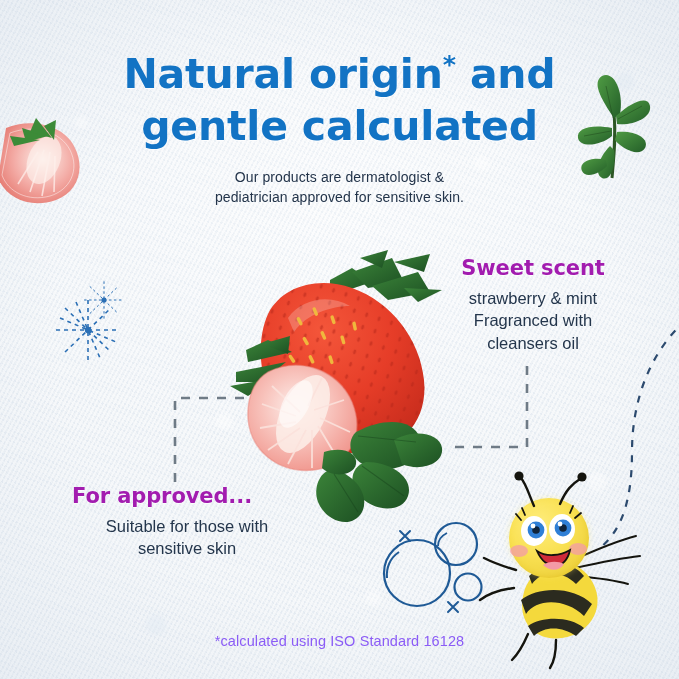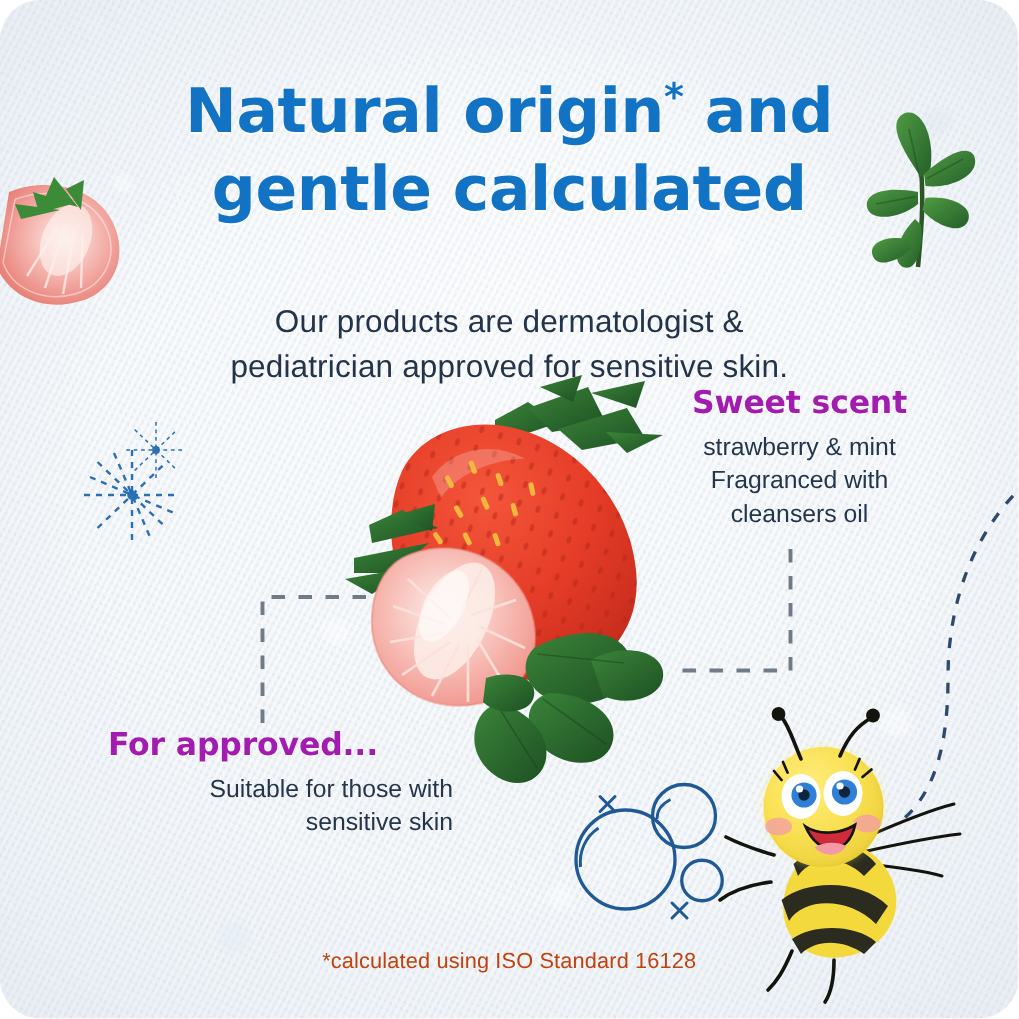--- a/index.html
+++ b/index.html
@@ -8,21 +8,20 @@
     padding: 0;
     background: #ffffff;
   }
   #canvas {
     position: relative;
     width: 679px;
     height: 679px;
     overflow: hidden;
     background-color: #f2f5f8;
     font-family: "Liberation Sans", sans-serif;
-    border-radius: 27px;
     -webkit-font-smoothing: antialiased;
   }
 
   
   .bg-base {
     position: absolute;
     inset: 0;
     background:
       radial-gradient(ellipse 60% 45% at 50% 30%, #fbfcfd 0%, #f3f6f9 55%, #eef2f6 100%);
   }
@@ -76,24 +75,23 @@
     vertical-align: super;
     line-height: 0;
   }
 
   .subhead {
     position: absolute;
     left: 0; right: 0;
     top: 168px;
     text-align: center;
     color: #23344a;
-    font-size: 21px;
+    font-size: 14px;
     line-height: 1.42;
     letter-spacing: .1px;
-    margin-top: 32px;
   }
   .subhead .ln { display: block; }
 
   .callout-title {
     color: #a21caf;
     font-family: "DejaVu Sans", sans-serif;
     font-weight: bold;
     font-size: 21px;
     letter-spacing: -0.1px;
     margin: 0 0 7px 0;
@@ -113,28 +111,28 @@
     width: 206px;
     text-align: center;
   }
   #callout-everyone {
     position: absolute;
     left: 72px;
     top: 484px;
     width: 230px;
     text-align: left;
   }
-  #callout-everyone .callout-body { text-align: right; }
+  #callout-everyone .callout-body { text-align: center; }
 
   .footnote {
     position: absolute;
     left: 0; right: 0;
     bottom: 30px;
     text-align: center;
-    color: #c2410c;
+    color: #8b5cf6;
     font-size: 14.5px;
     letter-spacing: .1px;
   }
 
   
   .art {
     position: absolute;
     top: 0; left: 0;
     width: 679px;
     height: 679px;

